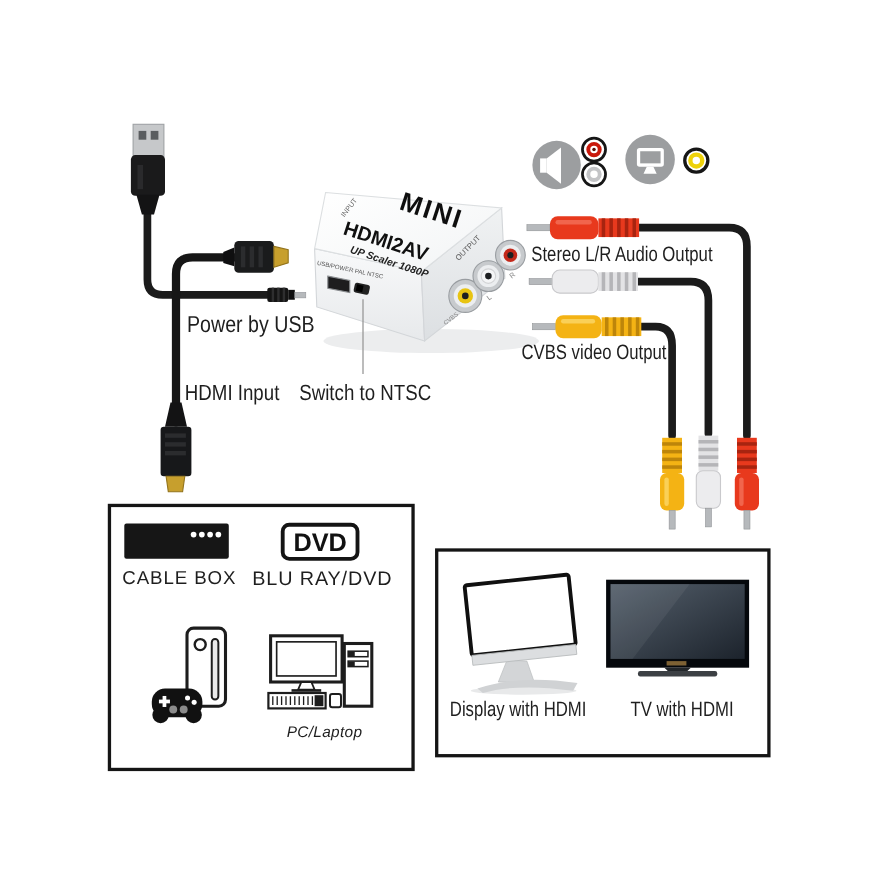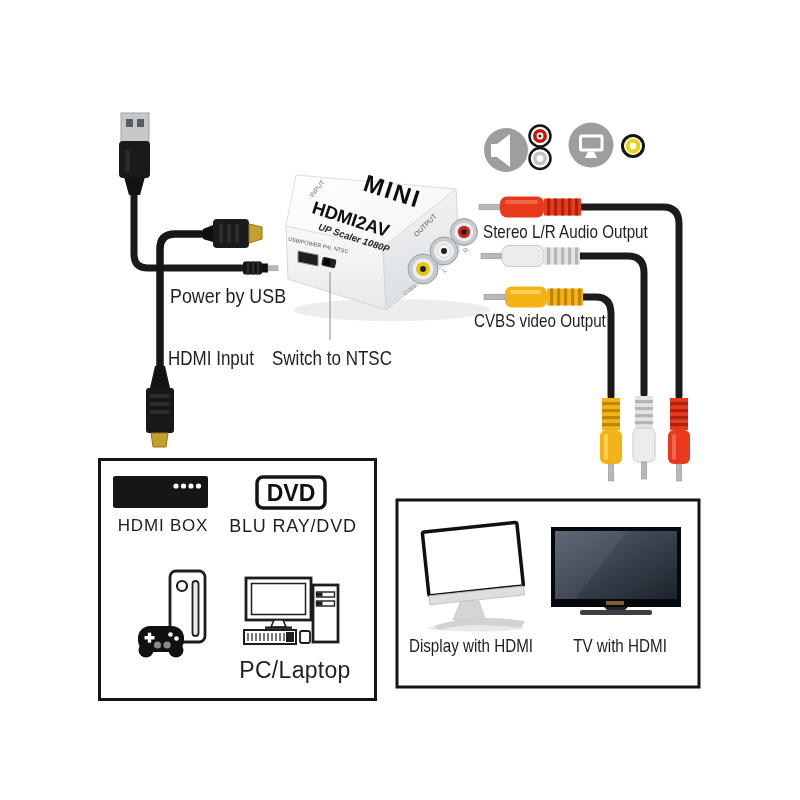--- a/index.html
+++ b/index.html
@@ -288,20 +288,20 @@
     </g>
   </g>
 </svg>
 
 <div class="label cond85" style="left:170px;top:284px;font-size:21px;">Power by USB</div>
 <div class="label cond85" style="left:168px;top:347px;font-size:20px;">HDMI Input</div>
 <div class="label cond85" style="left:272px;top:347px;font-size:20px;">Switch to NTSC</div>
 <div class="label cond" style="left:483px;top:221px;font-size:19px;">Stereo L/R Audio Output</div>
 <div class="label cond" style="left:474px;top:310px;font-size:19px;">CVBS video Output</div>
 
-<div class="label ctr" style="left:163px;top:516px;font-size:17px;letter-spacing:0.8px;">HDMI BOX</div>
+<div class="label ctr" style="left:163px;top:516px;font-size:17px;letter-spacing:0.8px;">CABLE BOX</div>
 <div class="label ctr" style="left:293px;top:516px;font-size:18px;letter-spacing:0.8px;">BLU RAY/DVD</div>
-<div class="label ctr" style="left:295px;top:657px;font-size:23px;letter-spacing:0.3px;">PC/Laptop</div>
+<div class="label ctr" style="left:295px;top:657px;font-size:14px;letter-spacing:0.3px;font-style:italic;">PC/Laptop</div>
 
 <div class="label ctrcond" style="left:471px;top:635px;font-size:19px;">Display with HDMI</div>
 <div class="label ctrcond" style="left:620px;top:635px;font-size:19px;">TV with HDMI</div>
 
 </div>
 
 </body></html>

